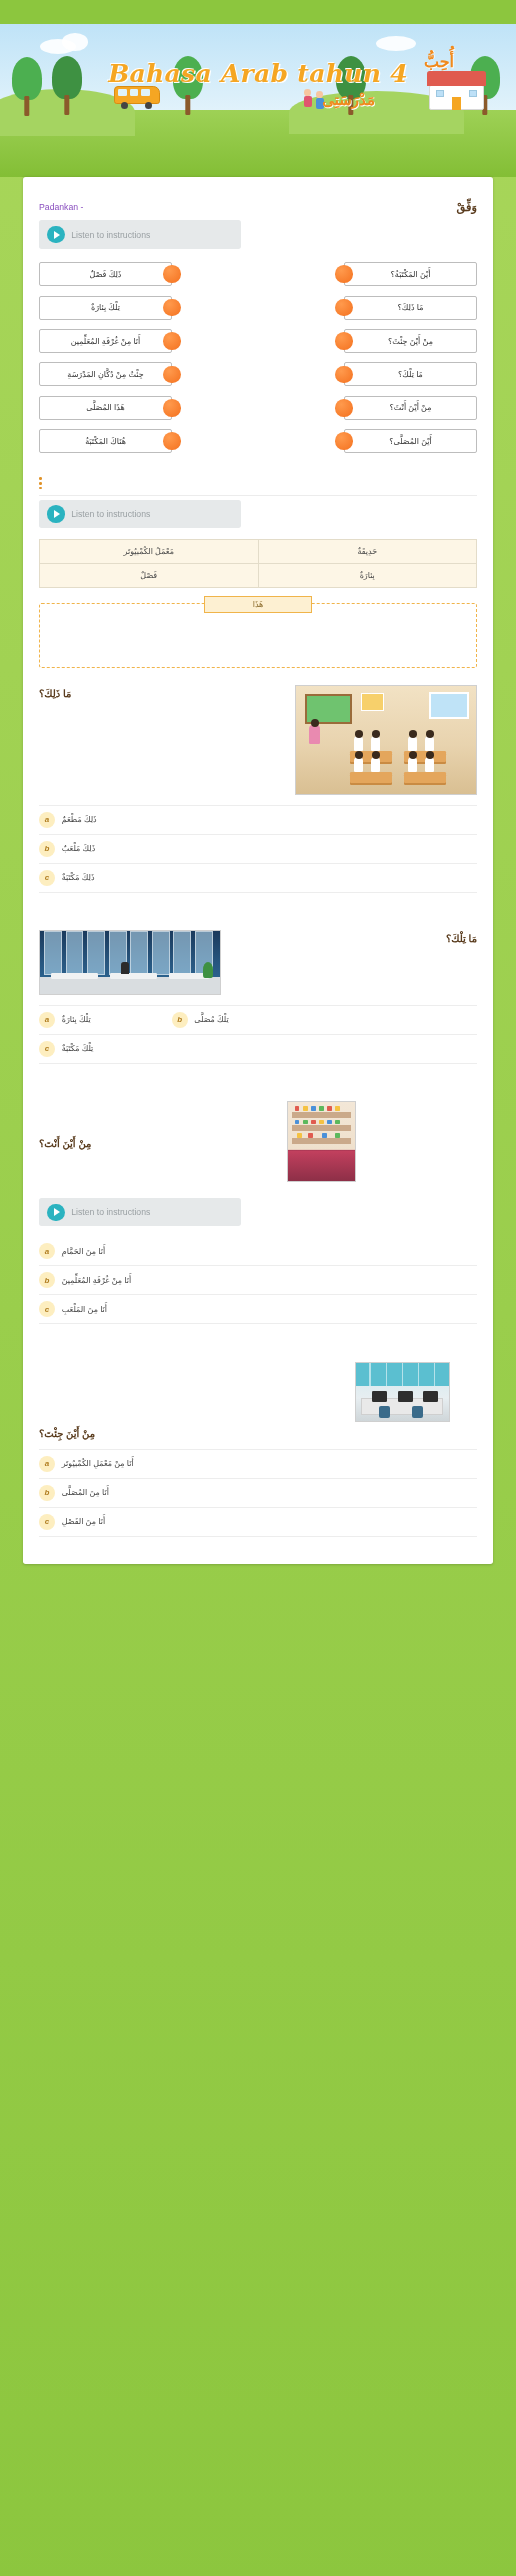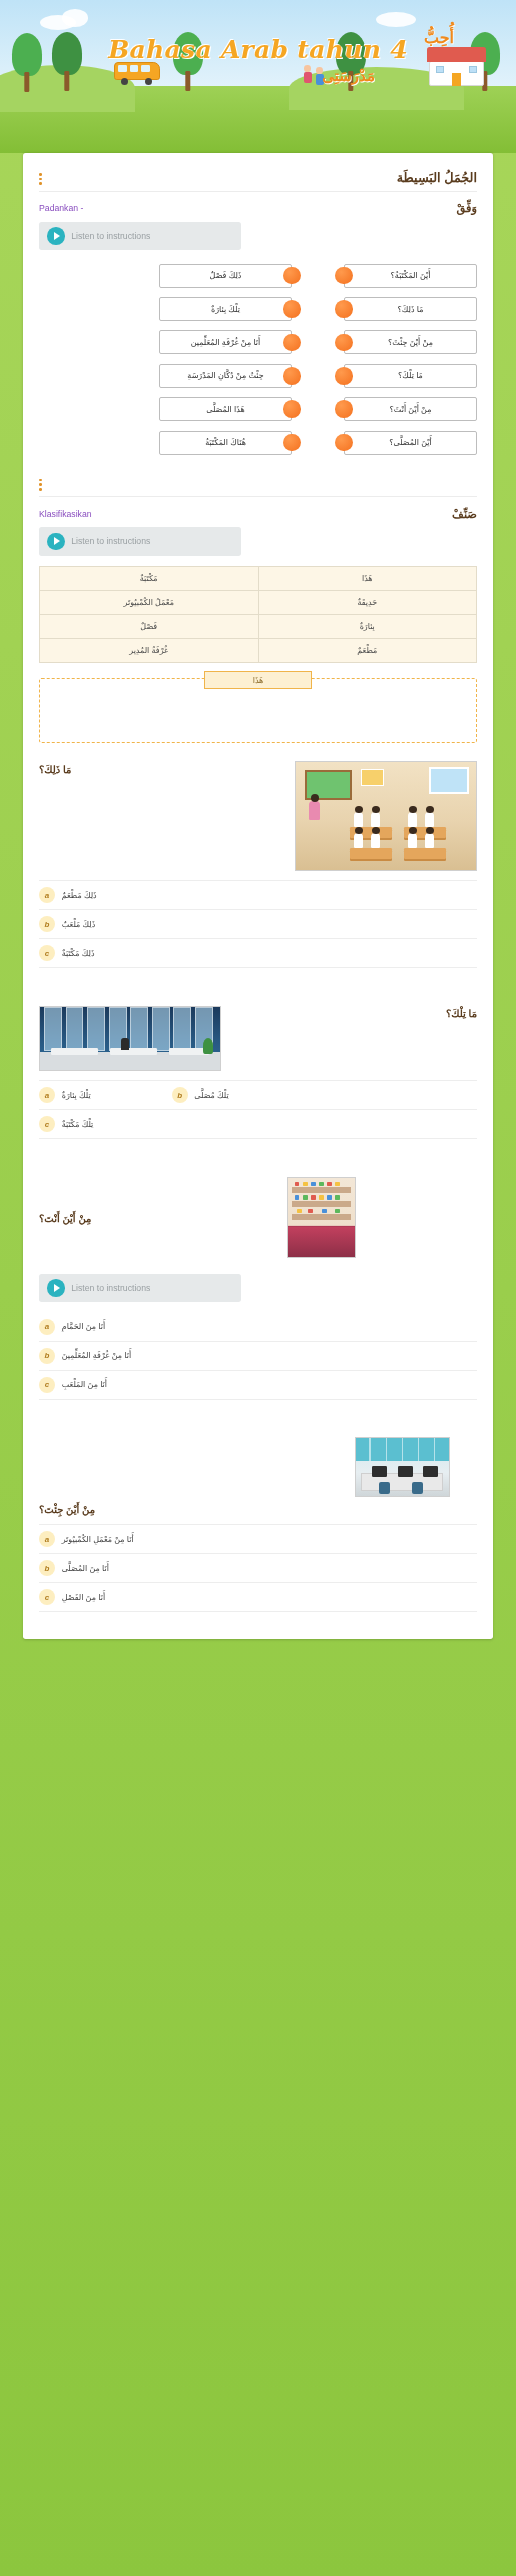--- a/index.html
+++ b/index.html
@@ -17,20 +17,21 @@
     padding: 0 0 27px 0;
   }
 
   
   .banner {
     position: relative;
     width: 516px;
     height: 153px;
     overflow: hidden;
     background: linear-gradient(180deg,#bde0f7 0%, #d9eefb 55%, #a9d96a 56%, #8cc63e 100%);
+    margin-top: 24px;
   }
   .banner .sky { position:absolute; left:0; top:0; width:516px; height:91px;
      background: linear-gradient(180deg,#bfe3f7 0%,#e3f3fb 100%); }
   .banner .ground { position:absolute; left:0; top:86px; width:516px; height:67px;
      background: linear-gradient(180deg,#9ed156 0%,#83be35 100%); }
   .banner .hill { position:absolute; border-radius:50% 50% 0 0; background:#a5d461; }
   .banner-title {
     position: absolute;
     left: 0; top: 35px;
     width: 516px;
@@ -129,21 +130,21 @@
     width:17.5px;height:17.5px;border-radius:50%;
     background:#2bb3c0; display:flex;align-items:center;justify-content:center;
     flex:0 0 auto;
   }
   .play-btn .tri {
     width:0;height:0;border-left:6px solid #fff;border-top:4px solid transparent;border-bottom:4px solid transparent;
     margin-left:2px;
   }
 
   
-  .match-wrap { display:flex; gap:52px; justify-content:flex-end; padding: 2.7px 0 17.5px 0; }
+  .match-wrap { display:flex; gap:52px; justify-content:space-between; padding: 2.7px 0 17.5px 0; }
   .match-col { display:flex; flex-direction:column; gap:9.4px; }
   .match-item { position:relative; display:flex; align-items:center; }
   .match-box {
     width:133px; height:24px;
     border:0.7px solid #bdbdbd;
     border-radius:2px;
     background:#fff;
     display:flex; align-items:center; justify-content:center;
     font-size:8px; color:#333; direction:rtl;
   }
@@ -319,135 +320,115 @@
         <div class="body" style="background:#4a90d9;"></div>
     </div>
 
     <div class="banner-title">Bahasa Arab tahun 4</div>
     <div class="banner-sub">أُحِبُّ</div>
     <div class="banner-sub2">مَدْرَسَتِى</div>
   </div>
 
   <div class="sheet">
 
+
+    <div class="sub-label">
+      <span>Padankan -</span>
+      <span class="ar">وَفِّقْ</span>
+    </div>
+
+    <div class="listen-bar">
+      <span class="play-btn">
+          <span class="tri"></span>
+        </span>
+      <span>Listen to instructions</span>
+    </div>
+
+    <div class="match-wrap">
+      <div class="match-col col-left">
+        <div class="match-item">
+          <div class="match-box">ذَلِكَ فَصْلٌ</div>
+          <span class="dot"></span>
+        </div>
+        <div class="match-item">
+          <div class="match-box">تِلْكَ بِئارَةٌ</div>
+          <span class="dot"></span>
+        </div>
+        <div class="match-item">
+          <div class="match-box">أَنَا مِنْ غُرْفَةِ المُعَلِّمِين</div>
+          <span class="dot"></span>
+        </div>
+        <div class="match-item">
+          <div class="match-box">جِئْتُ مِنْ دُكَّانِ المَدْرَسَةِ</div>
+          <span class="dot"></span>
+        </div>
+        <div class="match-item">
+          <div class="match-box">هَذَا المُصَلَّى</div>
+          <span class="dot"></span>
+        </div>
+        <div class="match-item">
+          <div class="match-box">هُنَاكَ المَكْتَبَةُ</div>
+          <span class="dot"></span>
+        </div>
+      </div>
+
+      <div class="match-col col-right">
+        <div class="match-item">
+          <span class="dot"></span>
+          <div class="match-box">أَيْنَ المَكْتَبَةُ؟</div>
+        </div>
+        <div class="match-item">
+          <span class="dot"></span>
+          <div class="match-box">مَا ذَلِكَ؟</div>
+        </div>
+        <div class="match-item">
+          <span class="dot"></span>
+          <div class="match-box">مِنْ أَيْنَ جِئْتَ؟</div>
+        </div>
+        <div class="match-item">
+          <span class="dot"></span>
+          <div class="match-box">مَا تِلْكَ؟</div>
+        </div>
+        <div class="match-item">
+          <span class="dot"></span>
+          <div class="match-box">مِنْ أَيْنَ أَنْتَ؟</div>
+        </div>
+        <div class="match-item">
+          <span class="dot"></span>
+          <div class="match-box">أَيْنَ المُصَلَّى؟</div>
+        </div>
+      </div>
+    </div>
+
     <div class="section-head">
       <div class="vdots">
           <i></i>
           <i></i>
           <i></i>
         </div>
-      <div class="ar">الجُمَلُ البَسِيطَة</div>
-    </div>
-
-    <div class="sub-label">
-      <span>Padankan -</span>
-      <span class="ar">وَفِّقْ</span>
-    </div>
+      <div class="ar"></div>
+    </div>
+
 
     <div class="listen-bar">
       <span class="play-btn">
           <span class="tri"></span>
         </span>
       <span>Listen to instructions</span>
     </div>
 
-    <div class="match-wrap">
-      <div class="match-col col-left">
-        <div class="match-item">
-          <div class="match-box">ذَلِكَ فَصْلٌ</div>
-          <span class="dot"></span>
-        </div>
-        <div class="match-item">
-          <div class="match-box">تِلْكَ بِئارَةٌ</div>
-          <span class="dot"></span>
-        </div>
-        <div class="match-item">
-          <div class="match-box">أَنَا مِنْ غُرْفَةِ المُعَلِّمِين</div>
-          <span class="dot"></span>
-        </div>
-        <div class="match-item">
-          <div class="match-box">جِئْتُ مِنْ دُكَّانِ المَدْرَسَةِ</div>
-          <span class="dot"></span>
-        </div>
-        <div class="match-item">
-          <div class="match-box">هَذَا المُصَلَّى</div>
-          <span class="dot"></span>
-        </div>
-        <div class="match-item">
-          <div class="match-box">هُنَاكَ المَكْتَبَةُ</div>
-          <span class="dot"></span>
-        </div>
-      </div>
-
-      <div class="match-col col-right">
-        <div class="match-item">
-          <span class="dot"></span>
-          <div class="match-box">أَيْنَ المَكْتَبَةُ؟</div>
-        </div>
-        <div class="match-item">
-          <span class="dot"></span>
-          <div class="match-box">مَا ذَلِكَ؟</div>
-        </div>
-        <div class="match-item">
-          <span class="dot"></span>
-          <div class="match-box">مِنْ أَيْنَ جِئْتَ؟</div>
-        </div>
-        <div class="match-item">
-          <span class="dot"></span>
-          <div class="match-box">مَا تِلْكَ؟</div>
-        </div>
-        <div class="match-item">
-          <span class="dot"></span>
-          <div class="match-box">مِنْ أَيْنَ أَنْتَ؟</div>
-        </div>
-        <div class="match-item">
-          <span class="dot"></span>
-          <div class="match-box">أَيْنَ المُصَلَّى؟</div>
-        </div>
-      </div>
-    </div>
-
-    <div class="section-head">
-      <div class="vdots">
-          <i></i>
-          <i></i>
-          <i></i>
-        </div>
-      <div class="ar"></div>
-    </div>
-
-    <div class="sub-label">
-      <span>Klasifikasikan</span>
-      <span class="ar">صَنِّفْ</span>
-    </div>
-
-    <div class="listen-bar">
-      <span class="play-btn">
-          <span class="tri"></span>
-        </span>
-      <span>Listen to instructions</span>
-    </div>
-
     <table class="tbl">
       <tbody>
-          <tr>
-        <td>مَكْتَبَةٌ</td>
-        <td>هَذَا</td>
-      </tr>
       <tr>
         <td>مَعْمَلُ الكُمْبيُوتَر</td>
         <td>حَدِيقَةٌ</td>
       </tr>
       <tr>
         <td>فَصْلٌ</td>
         <td>بِئارَةٌ</td>
-      </tr>
-      <tr>
-        <td>غُرْفَةُ المُدِير</td>
-        <td>مَطْعَمٌ</td>
       </tr>
     </tbody>
       </table>
 
     <div class="drop-row">
       <div class="drop">
         <div class="ribbon">هَذَا</div>
       </div>
     </div>
 

